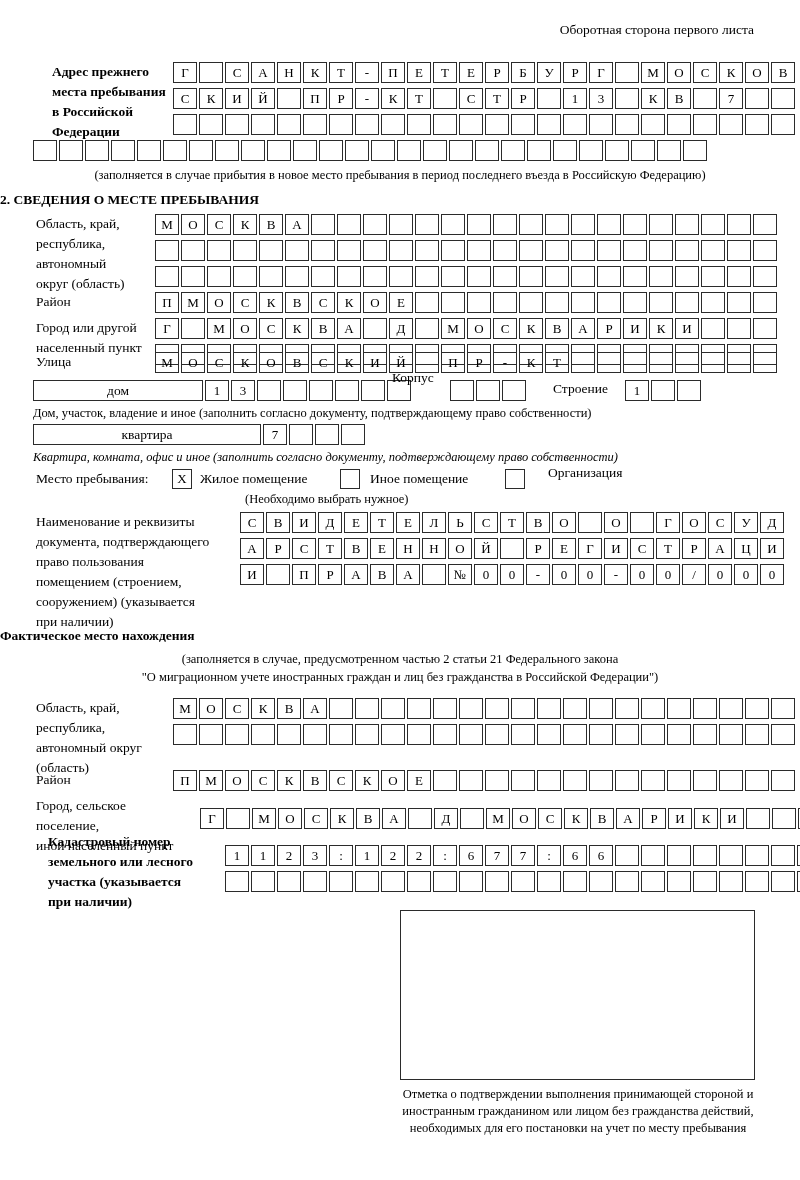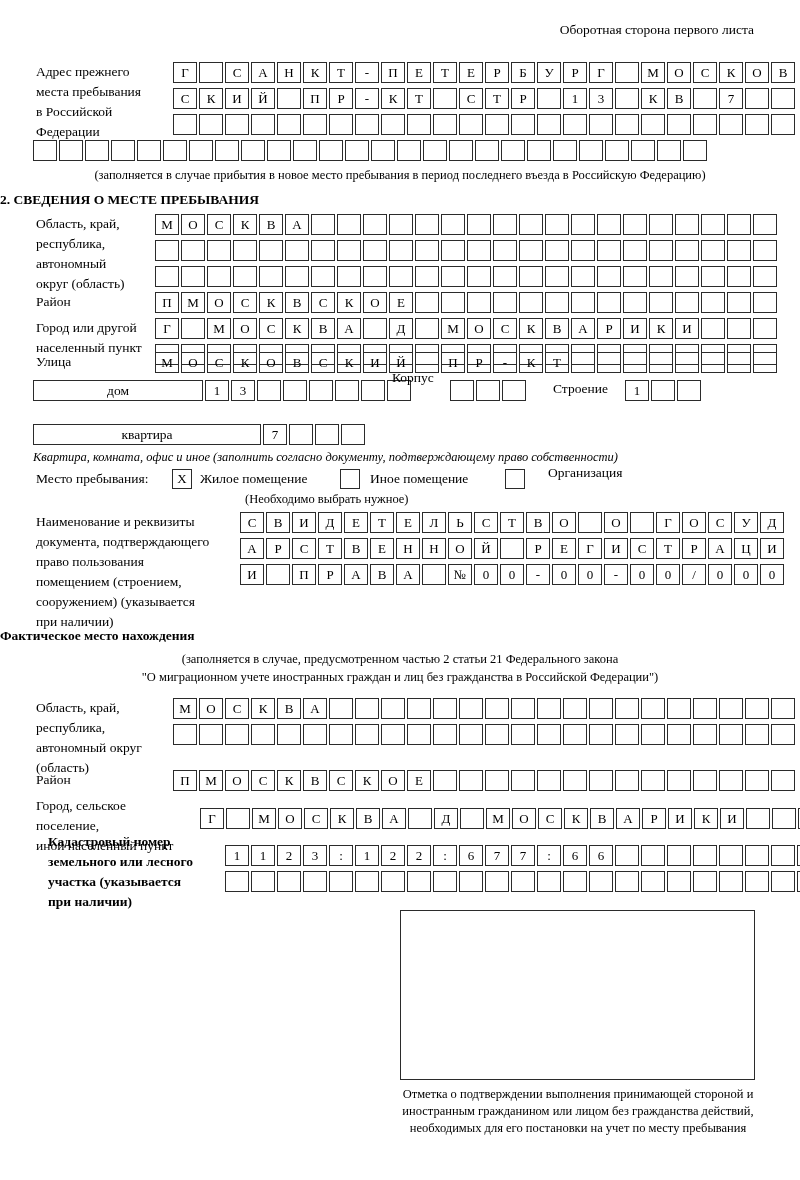--- a/index.html
+++ b/index.html
@@ -97,21 +97,21 @@
     line-height: 17px;
   }
 </style>
 </head>
 <body>
 
 <div class="page">
 
   <div class="hdr-right">Оборотная сторона первого листа</div>
 
-  <div class="lbl" style="left:36px; top:62px; width:140px;">Адрес прежнего
+  <div class="lbl" style="left:52px; top:62px; width:140px;font-weight:bold;">Адрес прежнего
 места пребывания
 в Российской
 Федерации</div>
 
   <div class="cells" id="prev-row-0" style="left:173px; top:62px;">
       <div class="cell">Г</div>
       <div class="cell"></div>
       <div class="cell">С</div>
       <div class="cell">А</div>
       <div class="cell">Н</div>
@@ -431,20 +431,21 @@
       <div class="cell"></div>
       <div class="cell"></div>
     </div>
   <div class="lbl" style="left:553px; top:379px;">Строение</div>
   <div class="cells" id="s2-stroenie" style="left:625px; top:380px;">
       <div class="cell">1</div>
       <div class="cell"></div>
       <div class="cell"></div>
     </div>
 
+  <div class="lbl small" style="left:33px; top:403px;">Дом, участок, владение и иное (заполнить согласно документу, подтверждающему право собственности)</div>
 
   <div class="wbox" style="left:33px; top:424px; width:228px;">квартира</div>
   <div class="cells" id="s2-flat" style="left:263px; top:424px;">
       <div class="cell">7</div>
       <div class="cell"></div>
       <div class="cell"></div>
       <div class="cell"></div>
     </div>
   <div class="lbl small" style="left:33px; top:447px;font-style:italic;">Квартира, комната, офис и иное (заполнить согласно документу, подтверждающему право собственности)</div>
 

